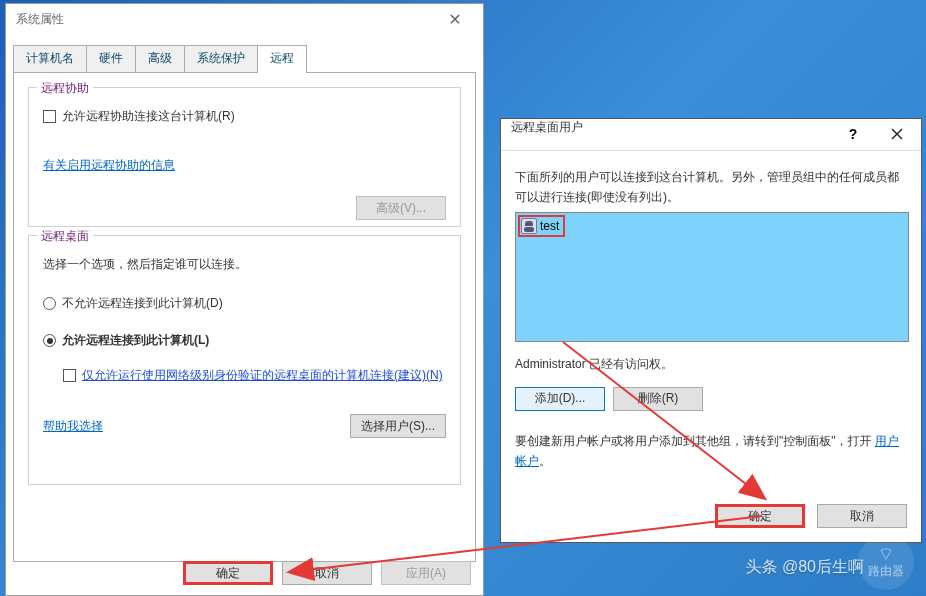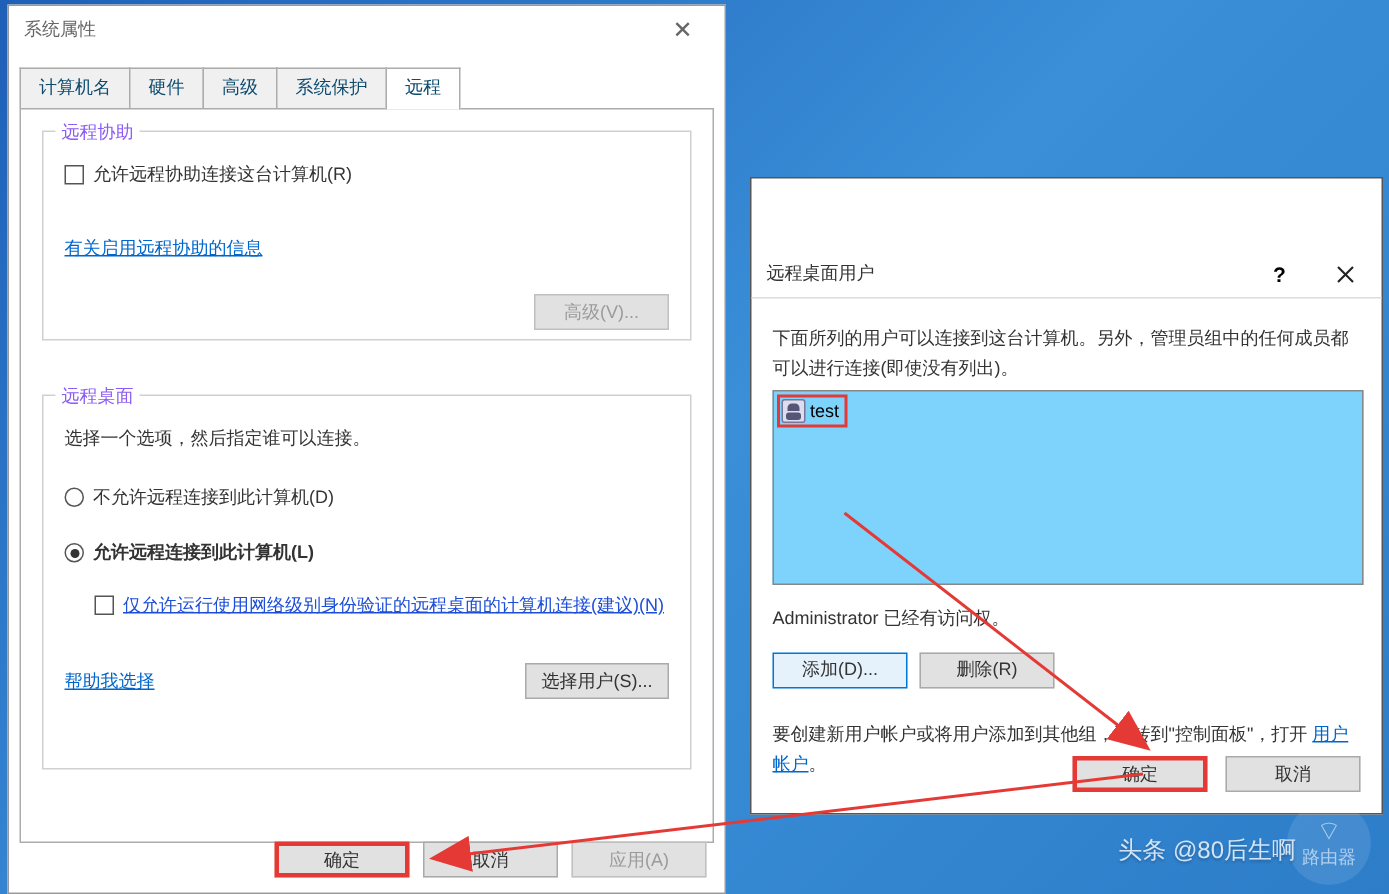--- a/index.html
+++ b/index.html
@@ -12,23 +12,23 @@
     }
     .sysprops .titlebar { height: 31px; display: flex; align-items: center; padding: 0 10px; justify-content: flex-end; }
     .sysprops .titlebar .title { color: #666; }
     .sysprops .titlebar .close { margin-left: auto; width: 36px; height: 28px; display: flex; justify-content: center; align-items: center; font-size: 16px; color: #666; }
     .sysprops .tabs { display: flex; padding: 0 7px; margin-top: 10px; }
     .sysprops .tab { padding: 4px 12px 5px; border: 1px solid #acacac; border-bottom: none; background: #f0f0f0; margin-right: -1px; color: #0c4a6e; }
     .sysprops .tab.active { background: #fff; position: relative; z-index: 2; padding-bottom: 6px; margin-bottom: -1px; }
     .sysprops .tab-body { border: 1px solid #acacac; margin: 0 7px; height: 490px; position: relative; padding: 14px; }
     
     .groupbox { border: 1px solid #d0d0d0; position: relative; padding: 20px 14px 14px; }
-    .groupbox .legend { position: absolute; top: -8px; left: 8px; background: #fff; padding: 0 4px; color: #8b5cf6; }
+    .groupbox .legend { position: absolute; top: -8px; left: 8px; background: #fff; padding: 0 4px; color: #701a75; }
     .assist-group { height: 140px; }
-    .desktop-group { margin-top: 36px; height: 250px; }
+    .desktop-group { margin-top: 8px; height: 250px; }
     
     .checkbox-row, .radio-row { display: flex; align-items: flex-start; gap: 6px; color: #333; margin-bottom: 10px; }
     .checkbox, .radio { width: 13px; height: 13px; border: 1px solid #555; background: #fff; flex: 0 0 auto; margin-top: 2px; }
     .radio { border-radius: 50%; position: relative; }
     .radio.checked::after { content: ''; position: absolute; left: 2.5px; top: 2.5px; width: 6px; height: 6px; background: #333; border-radius: 50%; }
     
     .link { color: #0066cc; text-decoration: underline; cursor: pointer; text-align: center; }
     
     .btn { height: 24px; min-width: 90px; border: 1px solid #aaa; background: #e1e1e1; color: #333; display: inline-flex; justify-content: center; align-items: center; padding: 0 10px; }
     .btn.disabled { color: #9b9b9b; border-color: #c0c0c0; }
@@ -42,21 +42,21 @@
     .nla-row { display: flex; align-items: flex-start; gap: 6px; color: #1d4ed8; margin-left: 20px; margin-top: 18px; text-decoration: underline; }
     .desktop-group .bottom-row { display: flex; justify-content: space-between; align-items: center; margin-top: 30px; }
     
     .dialog-btns { position: absolute; bottom: 10px; right: 12px; display: flex; gap: 9px; }
     
     
     .rdu {
       position: absolute; left: 500px; top: 118px; width: 422px; height: 425px;
       background: #fff; border: 1px solid #565656;
     }
-    .rdu .titlebar { height: 32px; display: flex; align-items: center; padding: 0 2px 0 10px; border-bottom: 1px solid #dcdcdc; margin-top: 48px; }
+    .rdu .titlebar { height: 32px; display: flex; align-items: flex-start; padding: 0 2px 0 10px; border-bottom: 1px solid #dcdcdc; }
     .rdu .titlebar .title { color: #333; }
     .rdu .titlebar .right-controls { margin-left: auto; display: flex; }
     .rdu .titlebar .help, .rdu .titlebar .close { width: 44px; height: 30px; display: flex; justify-content: center; align-items: center; font-size: 14px; }
     .rdu .titlebar .help { font-weight: bold; }
     .rdu .titlebar .close svg { width: 12px; height: 12px; }
     .rdu .body { padding: 16px 14px 14px; }
     .rdu .desc { color: #333; line-height: 1.7; margin-bottom: 4px; }
     .rdu .listbox { width: 394px; height: 130px; border: 1px solid #888; background: #7dd3fc; position: relative; }
     .user-item { position: absolute; left: 2px; top: 2px; display: flex; align-items: center; gap: 3px; padding: 1px 4px 1px 1px; }
     .user-item.highlight-box { border: 2px solid #e53935; }

